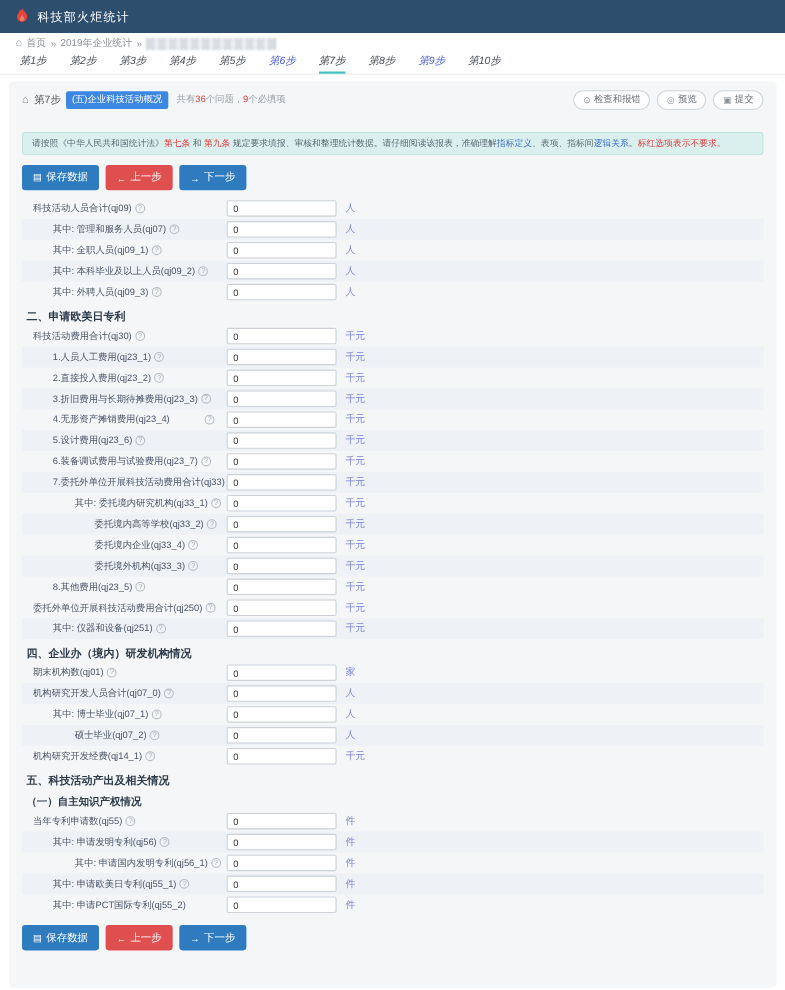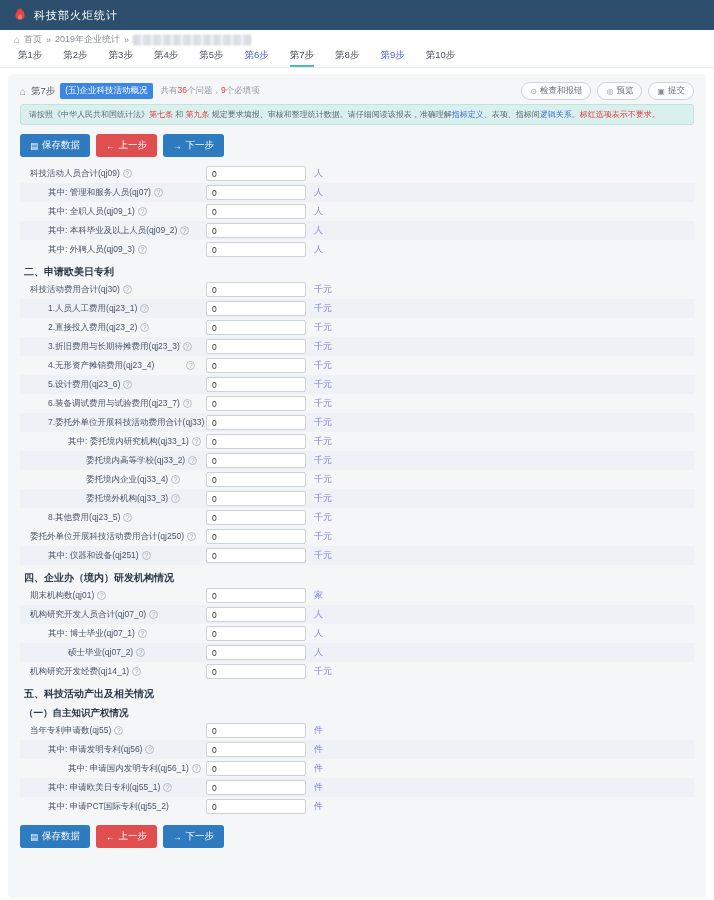--- a/index.html
+++ b/index.html
@@ -13,41 +13,41 @@
 
   
   .breadcrumb { height:17px; display:flex; align-items:center; padding:2px 14px 0; font-size:9px; color:#8a8f96; gap:4px; }
   .breadcrumb a { color:#8a8f96; text-decoration:none; cursor:pointer; }
   .bc-home { font-size:10px; color:#9aa0a6; }
   .redacted { display:inline-block; width:118px; height:10px; border:1px dashed #c8ccd2;
     background:repeating-linear-gradient(90deg,#d9dde2 0 6px,#eef0f3 6px 10px); filter:blur(1px); }
 
   
   .tabs { display:flex; align-items:flex-end; padding:4px 18px 0; gap:21px; border-bottom:1px solid #ececec; height:21px; }
-  .tab { font-size:9.5px; color:#474d55; padding-bottom:5px; cursor:pointer; white-space:nowrap; }
+  .tab { font-size:9.5px; color:#474d55; padding-bottom:5px; cursor:pointer; white-space:nowrap;font-style:italic; }
   .tab.hl { color:var(--tab-highlight,#4a5ad8); }
   .tab.active { color:#3b4148; border-bottom:2px solid var(--tab-underline,#3ec1c1); padding-bottom:3px; }
 
   
   .panel { margin:6px 8px 8px; background:#f4f6f8; border-radius:4px; padding:8px 12px 10px; height:824px; }
 
   
   .toolbar { display:flex; align-items:center; font-size:9.5px; color:#555; gap:5px; height:18px; }
   .toolbar .home { color:#8a8f96; font-size:10px; }
   .badge { background:var(--accent-blue,#3d87e4); color:#fff; font-size:8.5px; padding:2px 5px; border-radius:2px; white-space:nowrap; }
   .stats { font-size:8.5px; margin-left:3px; white-space:nowrap; }
   .stats .muted { color:#9aa0a6; }
   .stats .red { color:var(--red-text,#e23c3c); }
   .toolbar-actions { margin-left:auto; display:flex; gap:6px; }
   .pill { display:flex; align-items:center; gap:3px; border:1px solid #d0d5da; background:#fdfdfe; color:#6b7178;
     font-size:8.5px; padding:2px 8px; border-radius:10px; cursor:pointer; white-space:nowrap; }
   .pill .g { font-size:8px; color:#8a9097; }
 
   
-  .notice { margin-top:4px; background:var(--notice-bg,#daf0ee); border:1px solid var(--notice-border,#bfe3df);
+  .notice { margin-top:20px; background:var(--notice-bg,#daf0ee); border:1px solid var(--notice-border,#bfe3df);
     border-radius:3px; padding:4px 8px; font-size:8px; color:#5a6a72; white-space:nowrap; overflow:hidden; }
   .notice .red { color:var(--red-text,#e23c3c); }
   .notice .link { color:var(--link-text,#3a6fd8); cursor:pointer; }
 
   
   .btn-row { display:flex; gap:6px; margin:9px 0 7px; }
   .btn { border:none; color:#fff; font-size:9.5px; padding:5px 10px; border-radius:3px; cursor:pointer;
     display:flex; align-items:center; gap:4px; font-family:inherit; }
   .btn .ic { font-size:8.5px; }
   .btn.save,.btn.next { background:var(--button-blue,#2f7bbf); }

